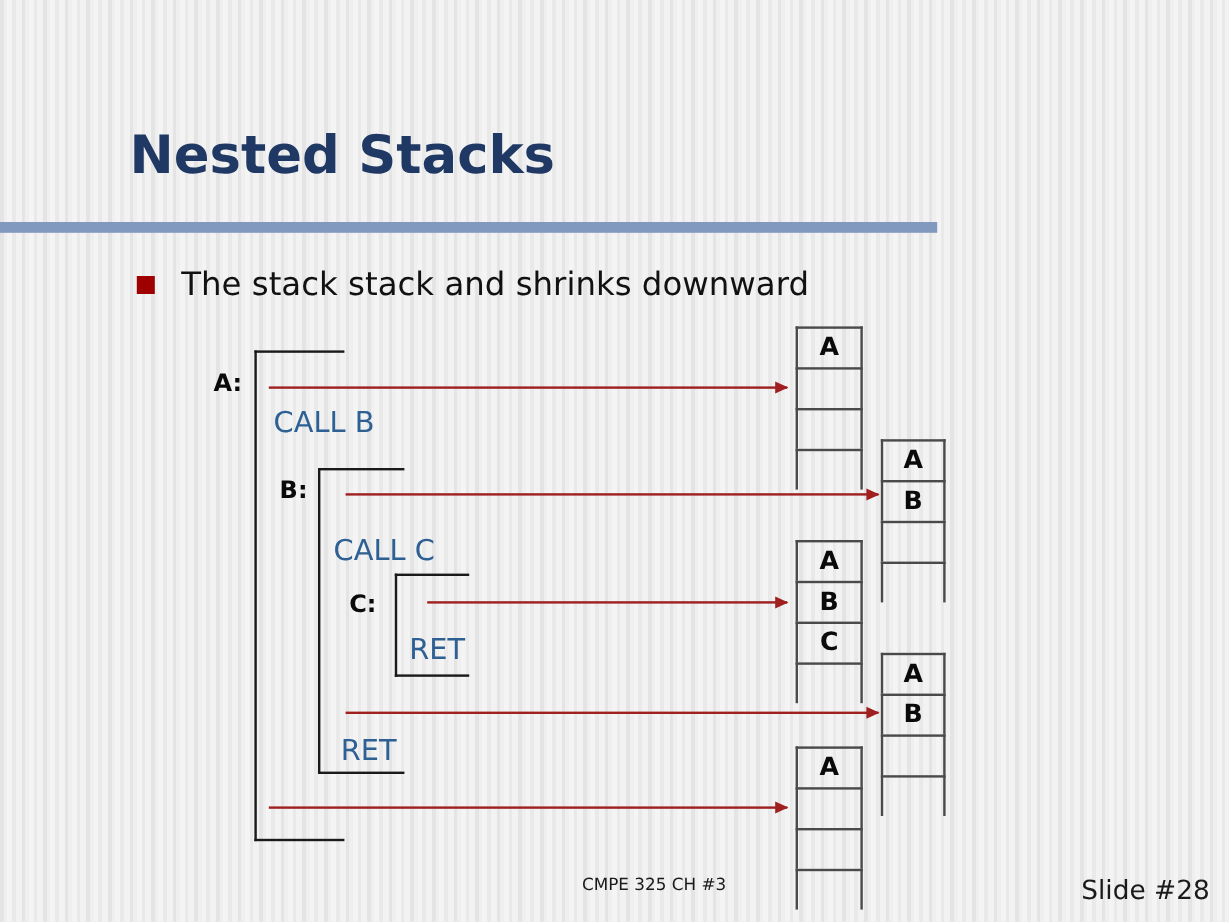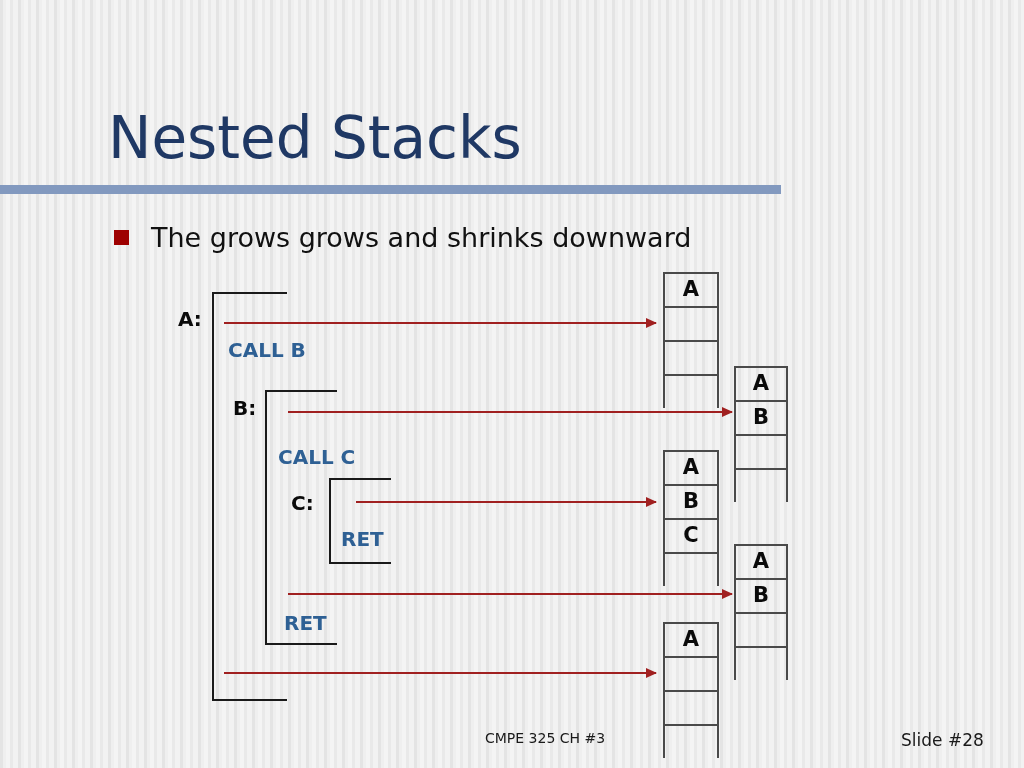--- a/index.html
+++ b/index.html
@@ -29,22 +29,22 @@
       #f2f2f2 13px, #f2f2f2 18px
     );
     overflow: hidden;
   }
 
   
   #title {
     position: absolute;
     left: 108px;
     top: 104px;
-    font-size: 58px;
-    font-weight: 400;
+    font-size: 44px;
+    font-weight: 700;
     color: #1F3864;
     letter-spacing: 0px;
     white-space: nowrap;
   }
   #title-rule {
     position: absolute;
     left: 0px;
     top: 185px;
     width: 781px;
     height: 9px;
@@ -83,22 +83,22 @@
 
   .code-label {
     position: absolute;
     font-size: 20px;
     font-weight: bold;
     color: #0a0a0a;
     white-space: nowrap;
   }
   .code-op {
     position: absolute;
-    font-size: 20px;
-    font-weight: bold;
+    font-size: 24px;
+    font-weight: normal;
     color: #2E6094;
     white-space: nowrap;
   }
 
   
   .bracket {
     position: absolute;
     border-left: 2.5px solid #1a1a1a;
     border-top: 2.5px solid #1a1a1a;
     border-bottom: 2.5px solid #1a1a1a;
@@ -151,36 +151,36 @@
     left: 485px;
     top: 730px;
     font-size: 14px;
     color: #1a1a1a;
     white-space: nowrap;
   }
   #footer-right {
     position: absolute;
     left: 901px;
     top: 730px;
-    font-size: 17px;
+    font-size: 22px;
     color: #1a1a1a;
     white-space: nowrap;
   }
 </style>
 </head>
 <body>
 
 <div id="slide">
 
   <div id="title">Nested Stacks</div>
   <div id="title-rule"></div>
 
   <div id="bullet-row">
     <div id="bullet-marker"></div>
-    <div id="bullet-text">The grows grows and shrinks downward</div>
+    <div id="bullet-text">The stack stack and shrinks downward</div>
   </div>
 
   <div id="diagram">
 
     <div class="bracket" style="left:212px; top:292px; width:75px; height:409px;"></div>
 
     <div class="bracket" style="left:265px; top:390px; width:72px; height:255px;"></div>
 
     <div class="bracket" style="left:329px; top:478px; width:62px; height:86px;"></div>
 

